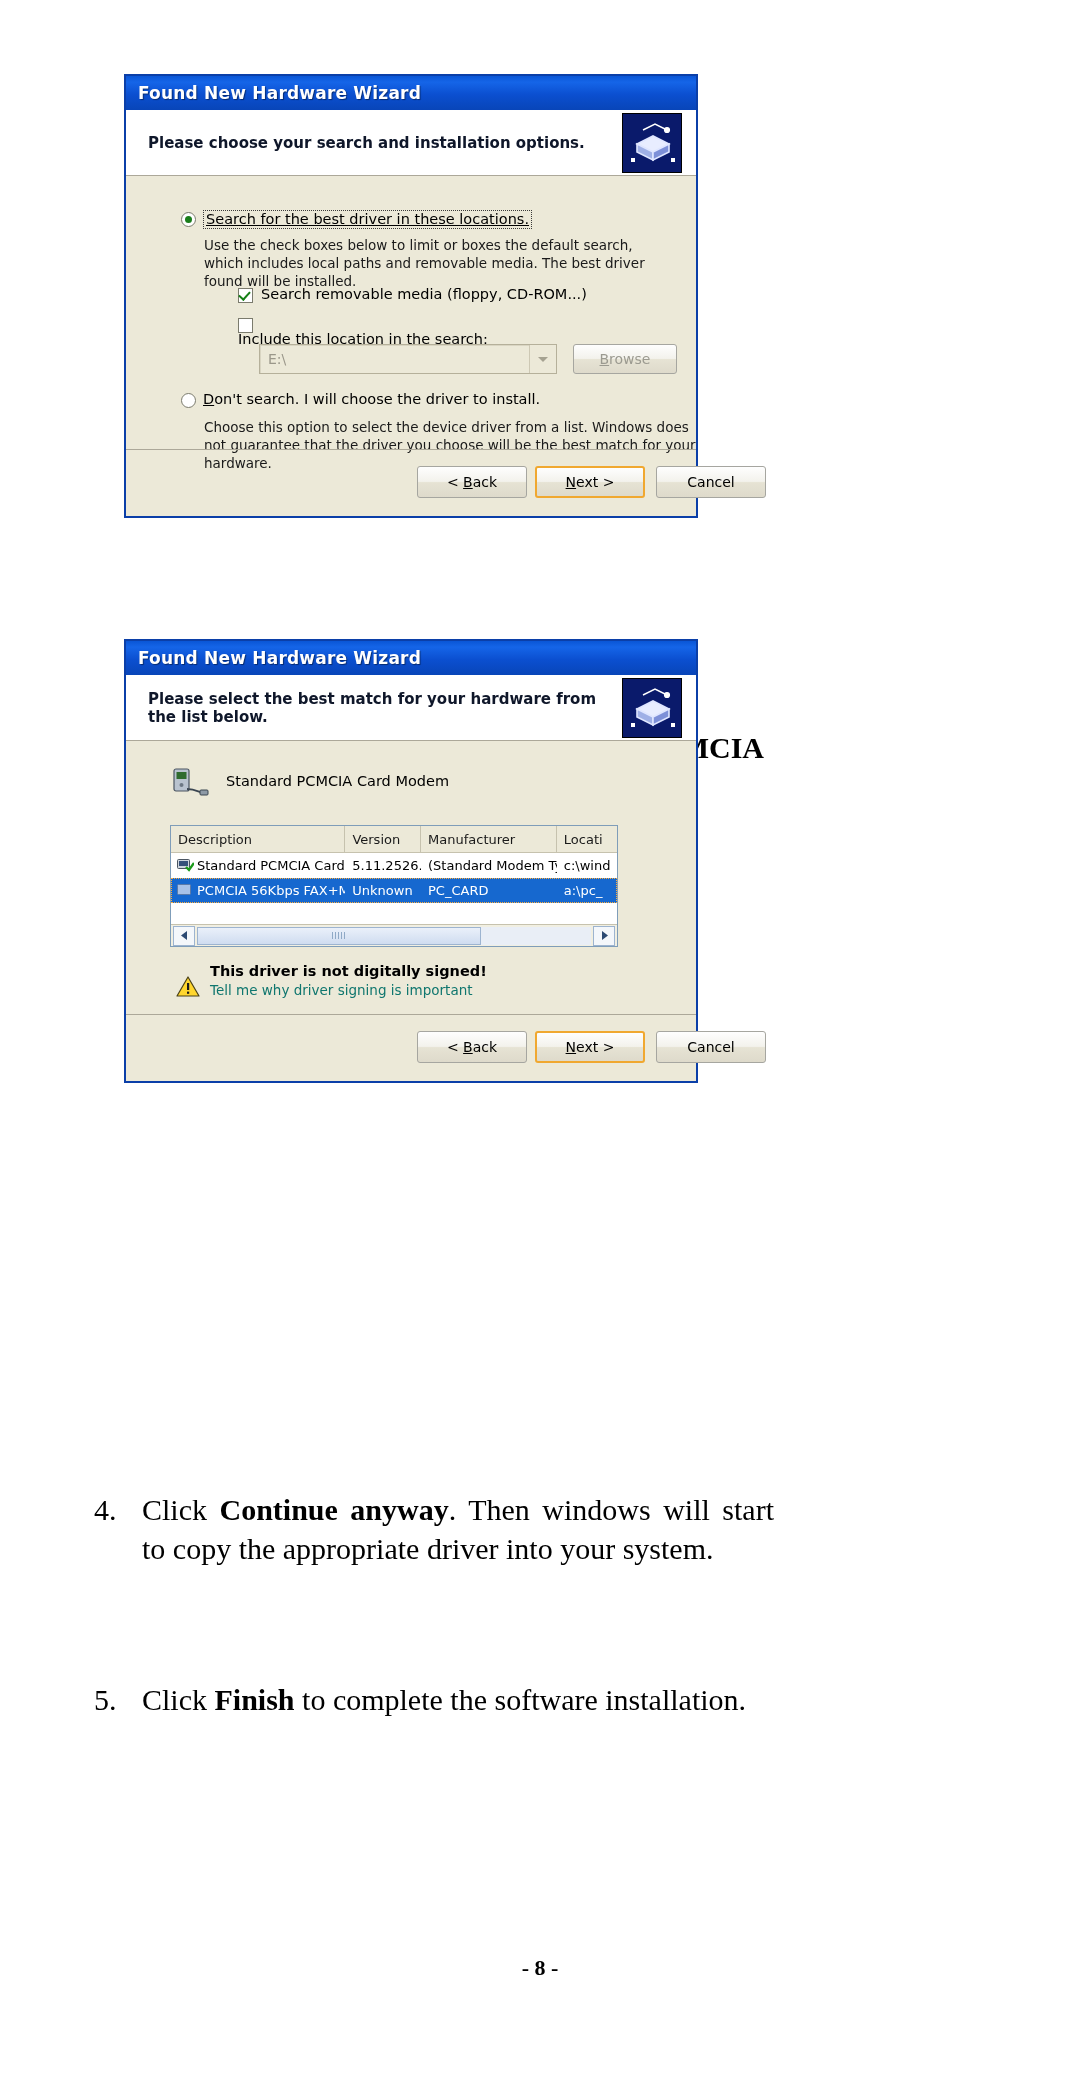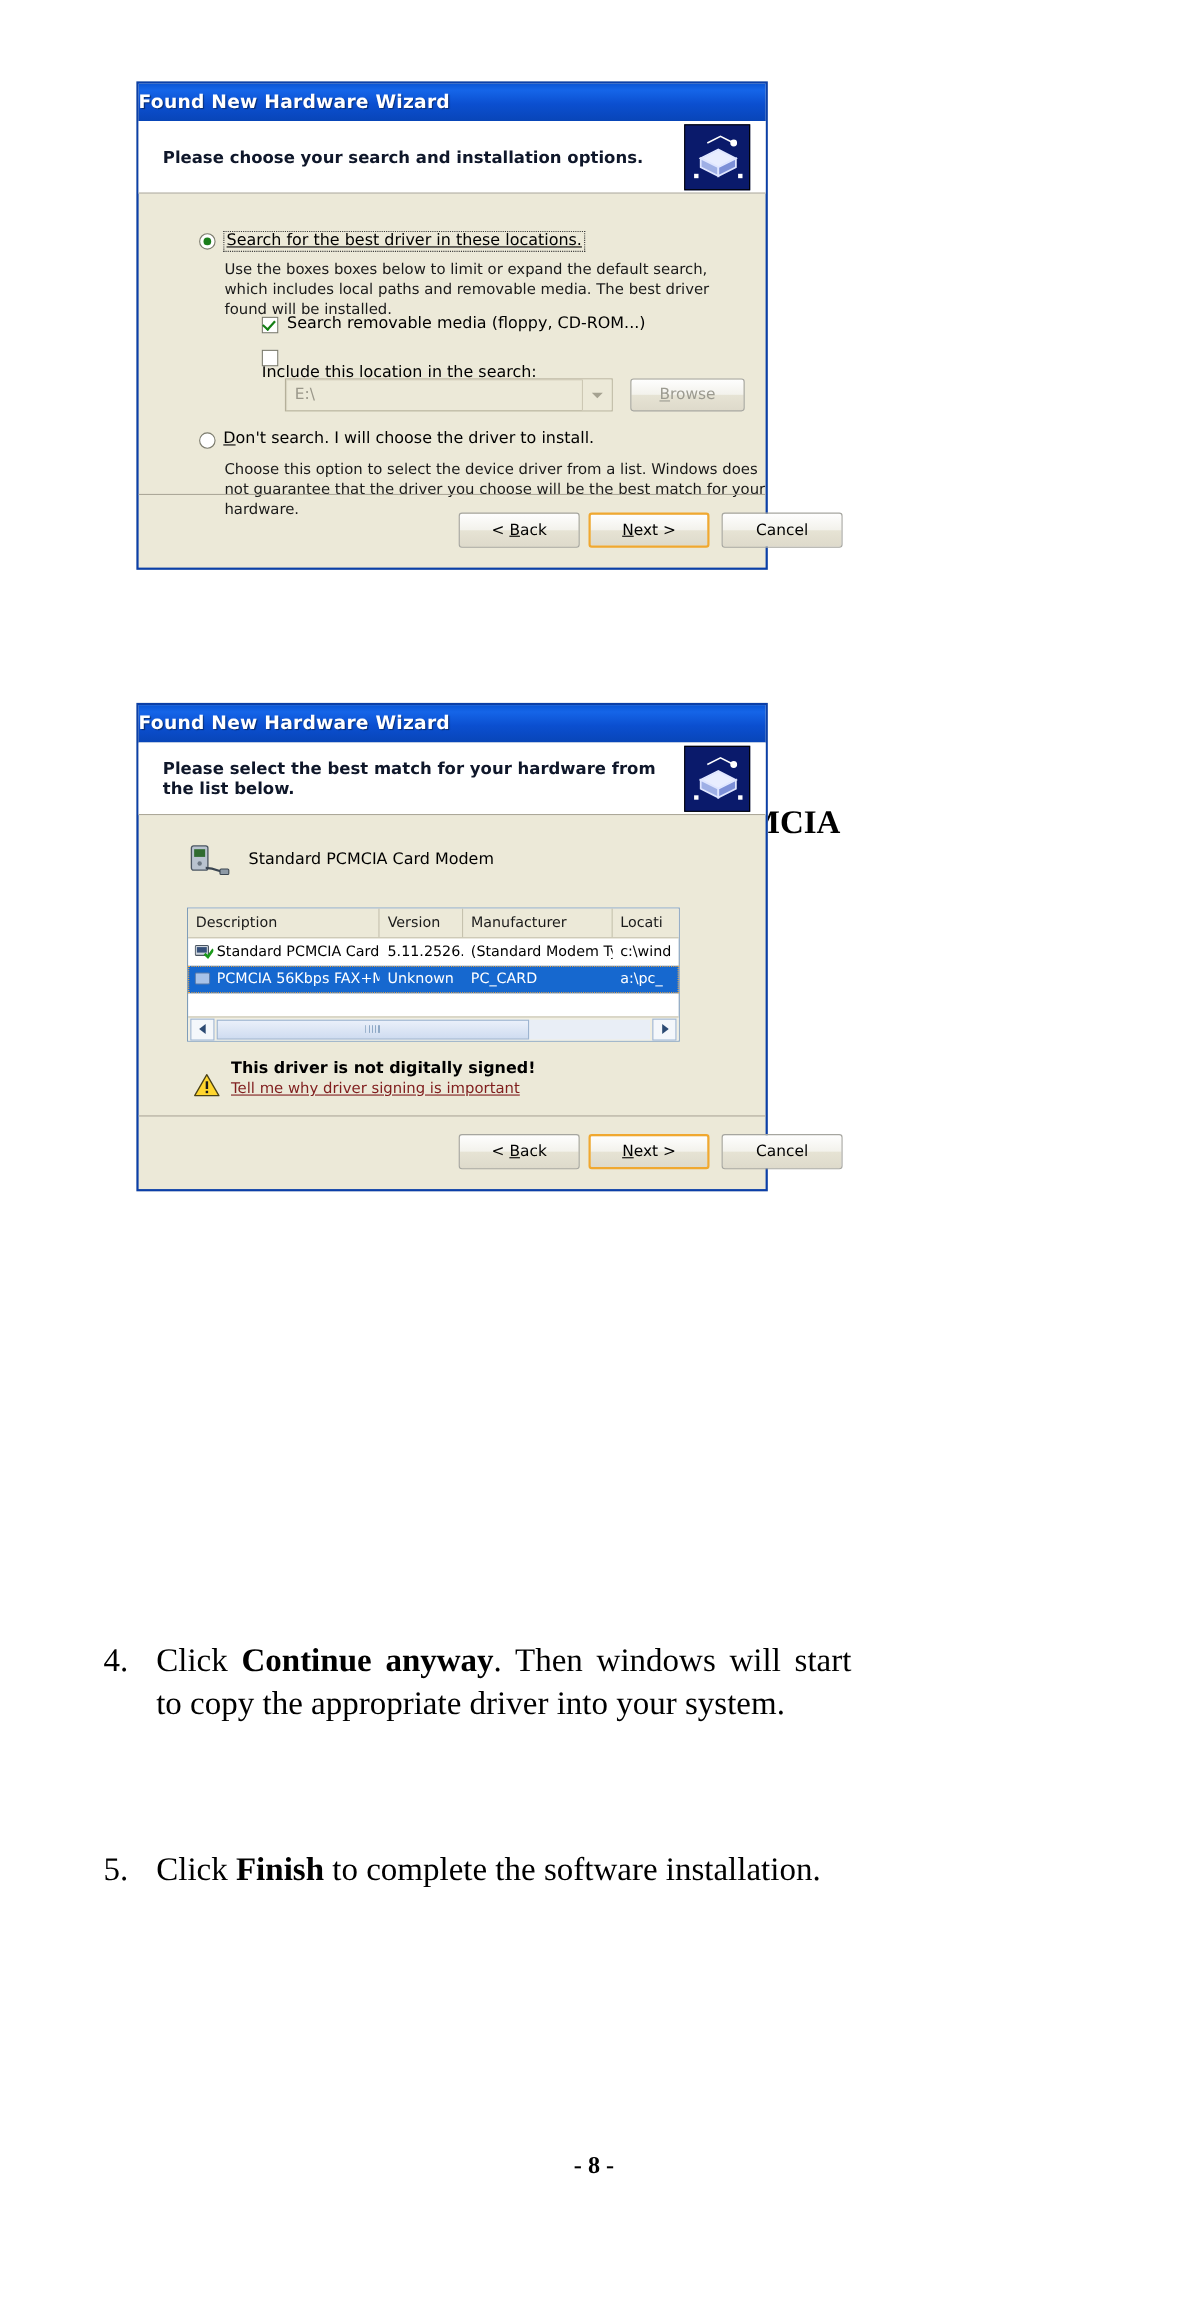--- a/index.html
+++ b/index.html
@@ -15,20 +15,21 @@
     position:absolute;
     border:2px solid #0b3fa8;
     background:#ece9d8;
     box-sizing:border-box;
     font-family:"DejaVu Sans","Liberation Sans",sans-serif;
   }
   .titlebar{
     height:34px;
     background:linear-gradient(180deg,#0a56d6 0%,#1565e8 18%,#0b4fd0 55%,#0845b8 100%);
     color:#fff;display:flex;align-items:center;
+    padding-left:12px;
     font-size:17px;font-weight:bold;
     letter-spacing:.2px;
     font-family:"DejaVu Sans","Liberation Sans",sans-serif;
     text-shadow:1px 1px 1px rgba(0,0,0,.45);
   }
   .header{
     background:#ffffff;
     border-bottom:1px solid #aca899;
     height:66px;
     display:flex;align-items:center;justify-content:space-between;
@@ -137,21 +138,21 @@
   .hs-thumb{
     position:absolute;left:0;top:0;height:18px;width:72%;
     background:linear-gradient(180deg,#eaf0fa 0%,#cfdcf0 100%);
     border:1px solid #9db4d0;box-sizing:border-box;
     display:flex;align-items:center;justify-content:center;
   }
   .hs-thumb::after{content:"";width:14px;height:7px;
     background:repeating-linear-gradient(90deg,#8fa9c6 0 1px,transparent 1px 3px);}
   .warn-row{display:flex;align-items:flex-end;}
   .warn-title{font-size:14.5px;font-weight:bold;color:#000;}
-  .warn-link{font-size:13.5px;color:#7f1d1d;text-decoration:underline;}
+  .warn-link{font-size:13.5px;color:#0f766e;}
 
   
   .prose{
     position:absolute;
     font-family:"Liberation Serif",serif;
     color:#000;
   }
   .step{display:flex;align-items:flex-start;}
   .step-num{
     width:48px;flex:none;font-size:30px;line-height:1.3;text-align:left;
@@ -200,21 +201,21 @@
 
     <div class="body" style="height:308px;position:relative;">
 
       <div class="radio-row" style="position:absolute;left:55px;top:34px;">
         <span class="radio checked"></span>
         <span class="focus-label">
           <span class="underline">Search for the best driver in these locations.</span>
         </span>
       </div>
 
-      <div class="desc" style="position:absolute;left:78px;top:60px;width:460px;">Use the boxes boxes below to limit or expand the default search, which includes local paths and removable media. The best driver found will be installed.</div>
+      <div class="desc" style="position:absolute;left:78px;top:60px;width:460px;">Use the check boxes below to limit or boxes the default search, which includes local paths and removable media. The best driver found will be installed.</div>
 
       <div class="cb-row" style="position:absolute;left:112px;top:110px;">
         <span class="checkbox checked"></span>
         <span class="plain-label">Search removable media (floppy, CD-ROM...)</span>
       </div>
 
       <div class="cb-row" style="position:absolute;left:112px;top:140px;flex-direction:column;">
         <span class="checkbox"></span>
         <span class="plain-label">Include this location in the search:</span>
       </div>

